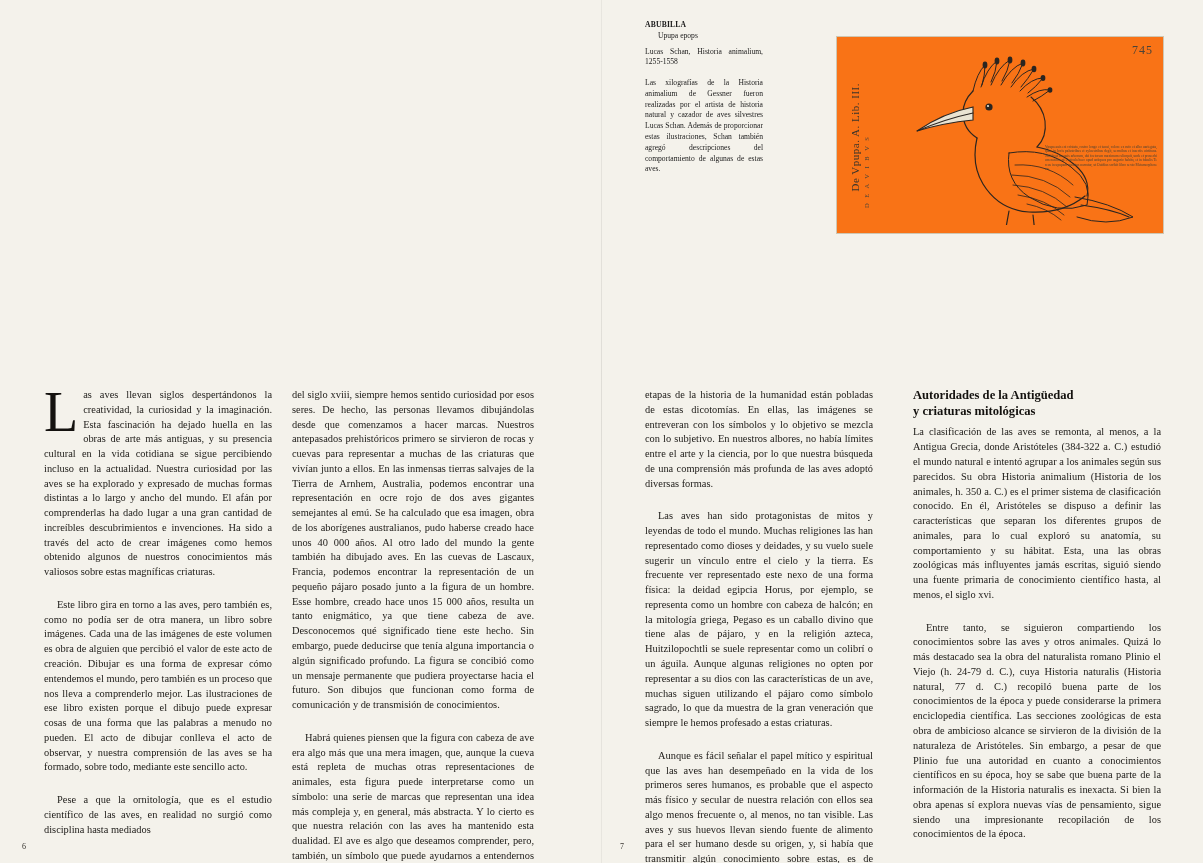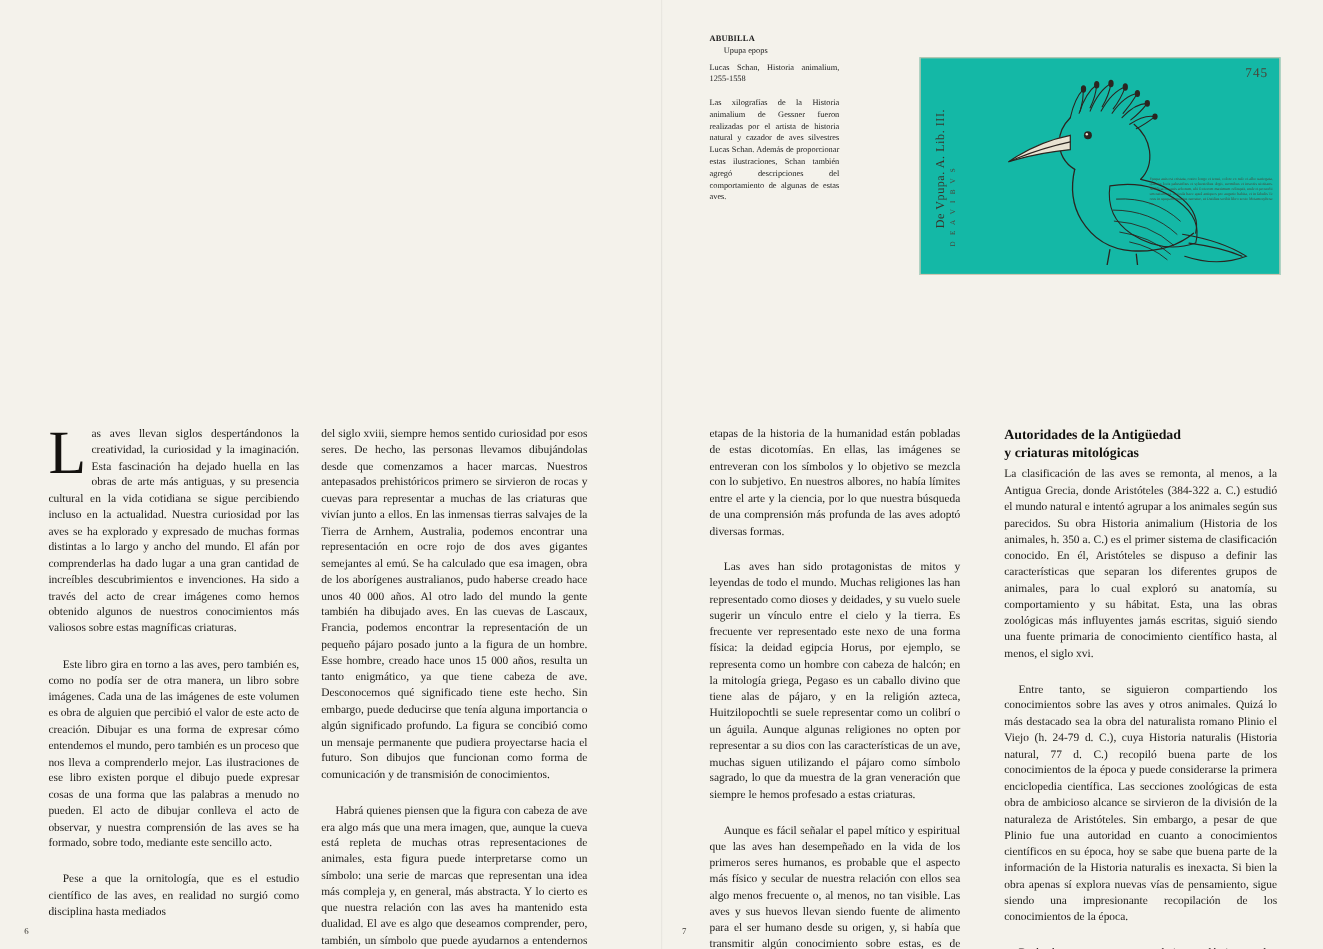--- a/index.html
+++ b/index.html
@@ -54,21 +54,21 @@
     line-height: 1.3;
     font-weight: 700;
     color: #14120f;
     padding-right: 28px;
   }
 
   
   .figure-caption {
     position: absolute;
     left: 645px;
-    top: 30px;
+    top: 20px;
     width: 118px;
     font-size: 7.6px;
     line-height: 1.42;
     color: #1a1a1a;
     text-align: justify;
   }
   .figure-caption .cap-title {
     font-weight: 700;
     letter-spacing: 0.2px;
     display: block;
@@ -86,24 +86,23 @@
     display: block;
   }
 
   
   .plate {
     position: absolute;
     left: 836px;
     top: 36px;
     width: 326px;
     height: 196px;
-    background: #14b8a6;
+    background: #f97316;
     border: 1px solid #cfc7b2;
     overflow: hidden;
-    margin-top: 16px;
   }
   .plate .folio-num {
     position: absolute;
     right: 10px;
     top: 6px;
     font-size: 12px;
     color: #4a4338;
     letter-spacing: 1px;
   }
   .plate .spine-text {

